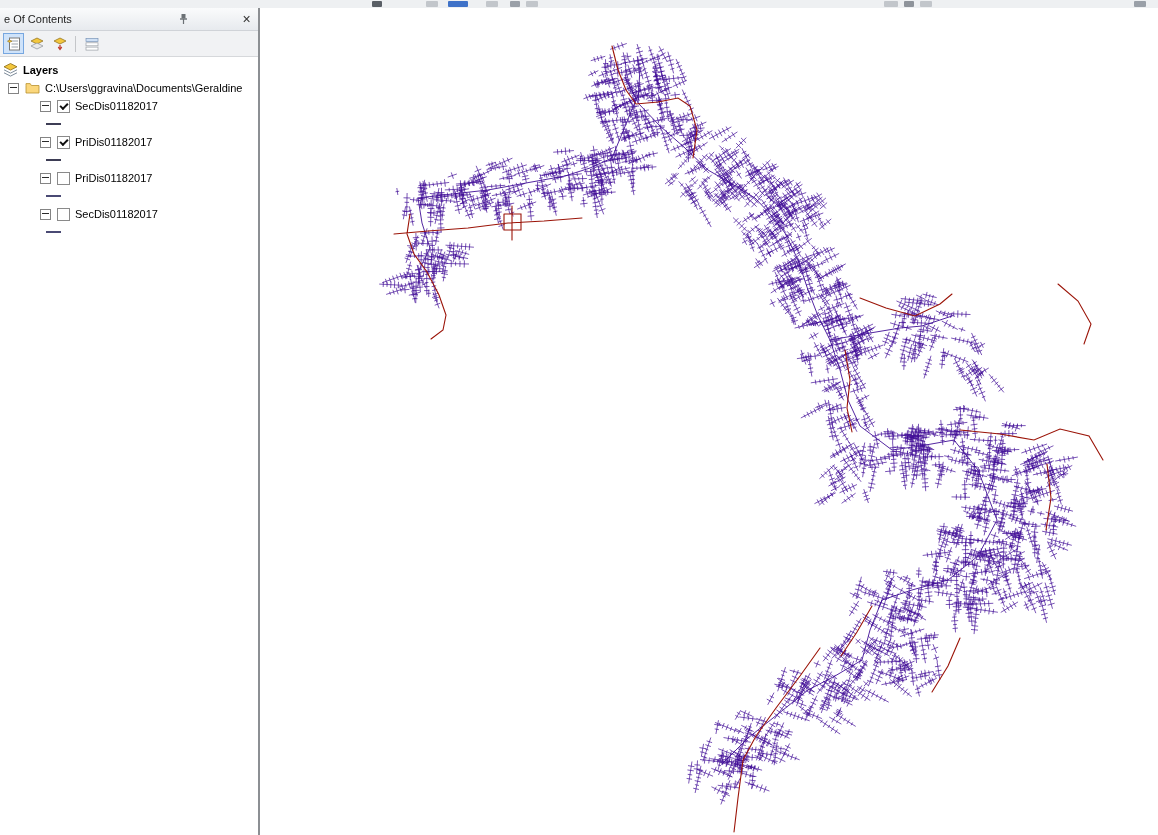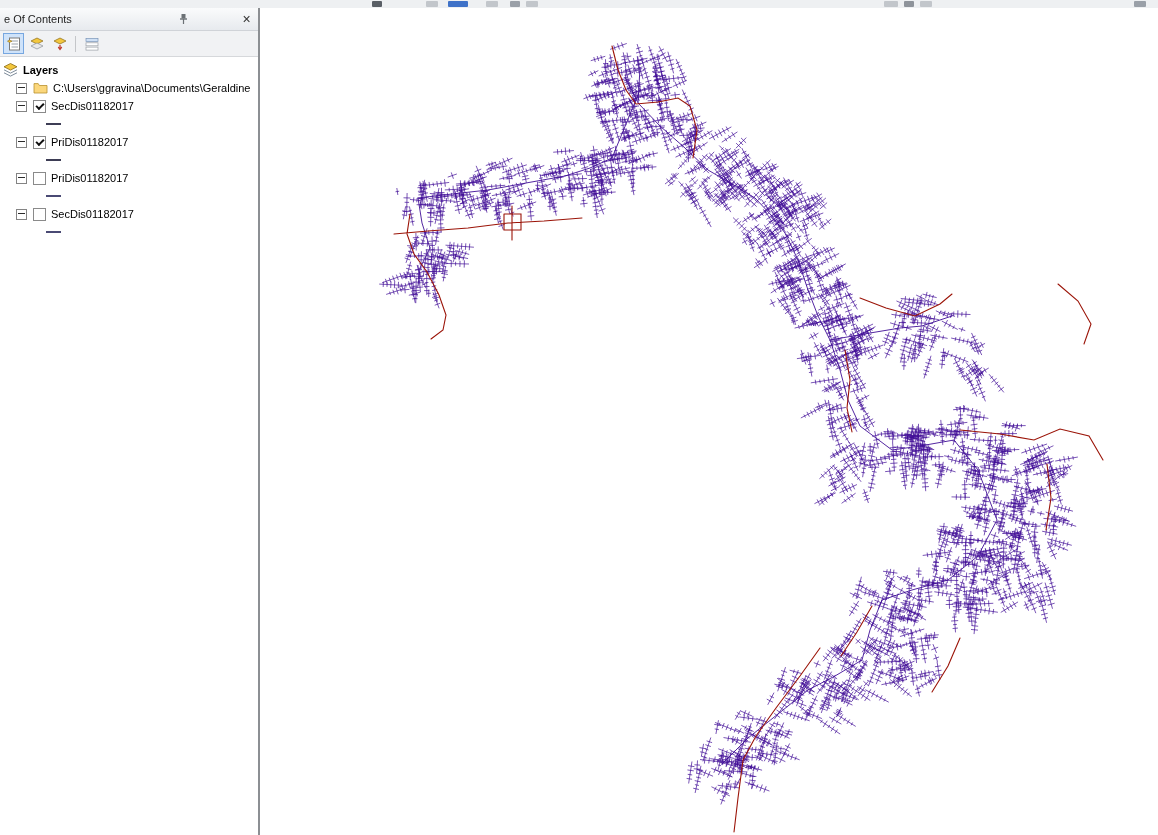--- a/index.html
+++ b/index.html
@@ -18,22 +18,22 @@
   .close-glyph{font-size:14px;line-height:14px;color:#333;}
   .toc-toolbar{height:25px;flex:0 0 25px;background:#f1f2f4;border-bottom:1px solid #d6d8db;display:flex;align-items:center;padding:0 3px;gap:2px;}
   .tool{width:21px;height:21px;display:flex;align-items:center;justify-content:center;border:1px solid transparent;box-sizing:border-box;}
   .tool.selected{background:#cfe3fa;border:1px solid #77a7e0;}
   .tool-sep{width:1px;height:16px;background:#c4c6c9;margin:0 3px;}
   
   .toc-tree{flex:1;background:#fff;padding-top:4px;overflow:hidden;}
   .trow{height:18px;display:flex;align-items:center;white-space:nowrap;}
   .trow .lbl{margin-left:5px;overflow:hidden;}
   .trow.root{padding-left:3px;font-weight:bold;}
-  .trow.group{padding-left:16px;}
-  .trow.layer{padding-left:16px;}
+  .trow.group{padding-left:8px;}
+  .trow.layer{padding-left:40px;}
   .trow.swatch-row{padding-left:46px;}
   .lbl[data-selected="true"]{background:#2e7bd2;color:#fff;flex:1;padding:1px 2px;font-weight:normal;}
   .expander{width:9px;height:9px;border:1px solid #848484;background:#fff;position:relative;display:inline-block;flex:0 0 9px;box-sizing:content-box;}
   .expander::before{content:"";position:absolute;left:1px;right:1px;top:3px;border-top:1px solid #2b2b2b;}
   .checkbox{width:13px;height:13px;border:1px solid #8a8a8a;background:#fff;position:relative;display:inline-block;margin-left:6px;flex:0 0 13px;box-sizing:border-box;}
   .checkbox[data-checked="true"]::after{content:"";position:absolute;left:2px;top:2px;width:6px;height:3px;border-left:2px solid #101010;border-bottom:2px solid #101010;transform:rotate(-45deg);}
   .tree-icon{display:inline-flex;align-items:center;margin-left:6px;flex:0 0 auto;}
   .trow.root .tree-icon{margin-left:0;}
   .swatch{display:inline-block;width:15px;height:2px;background:#444;}
   

